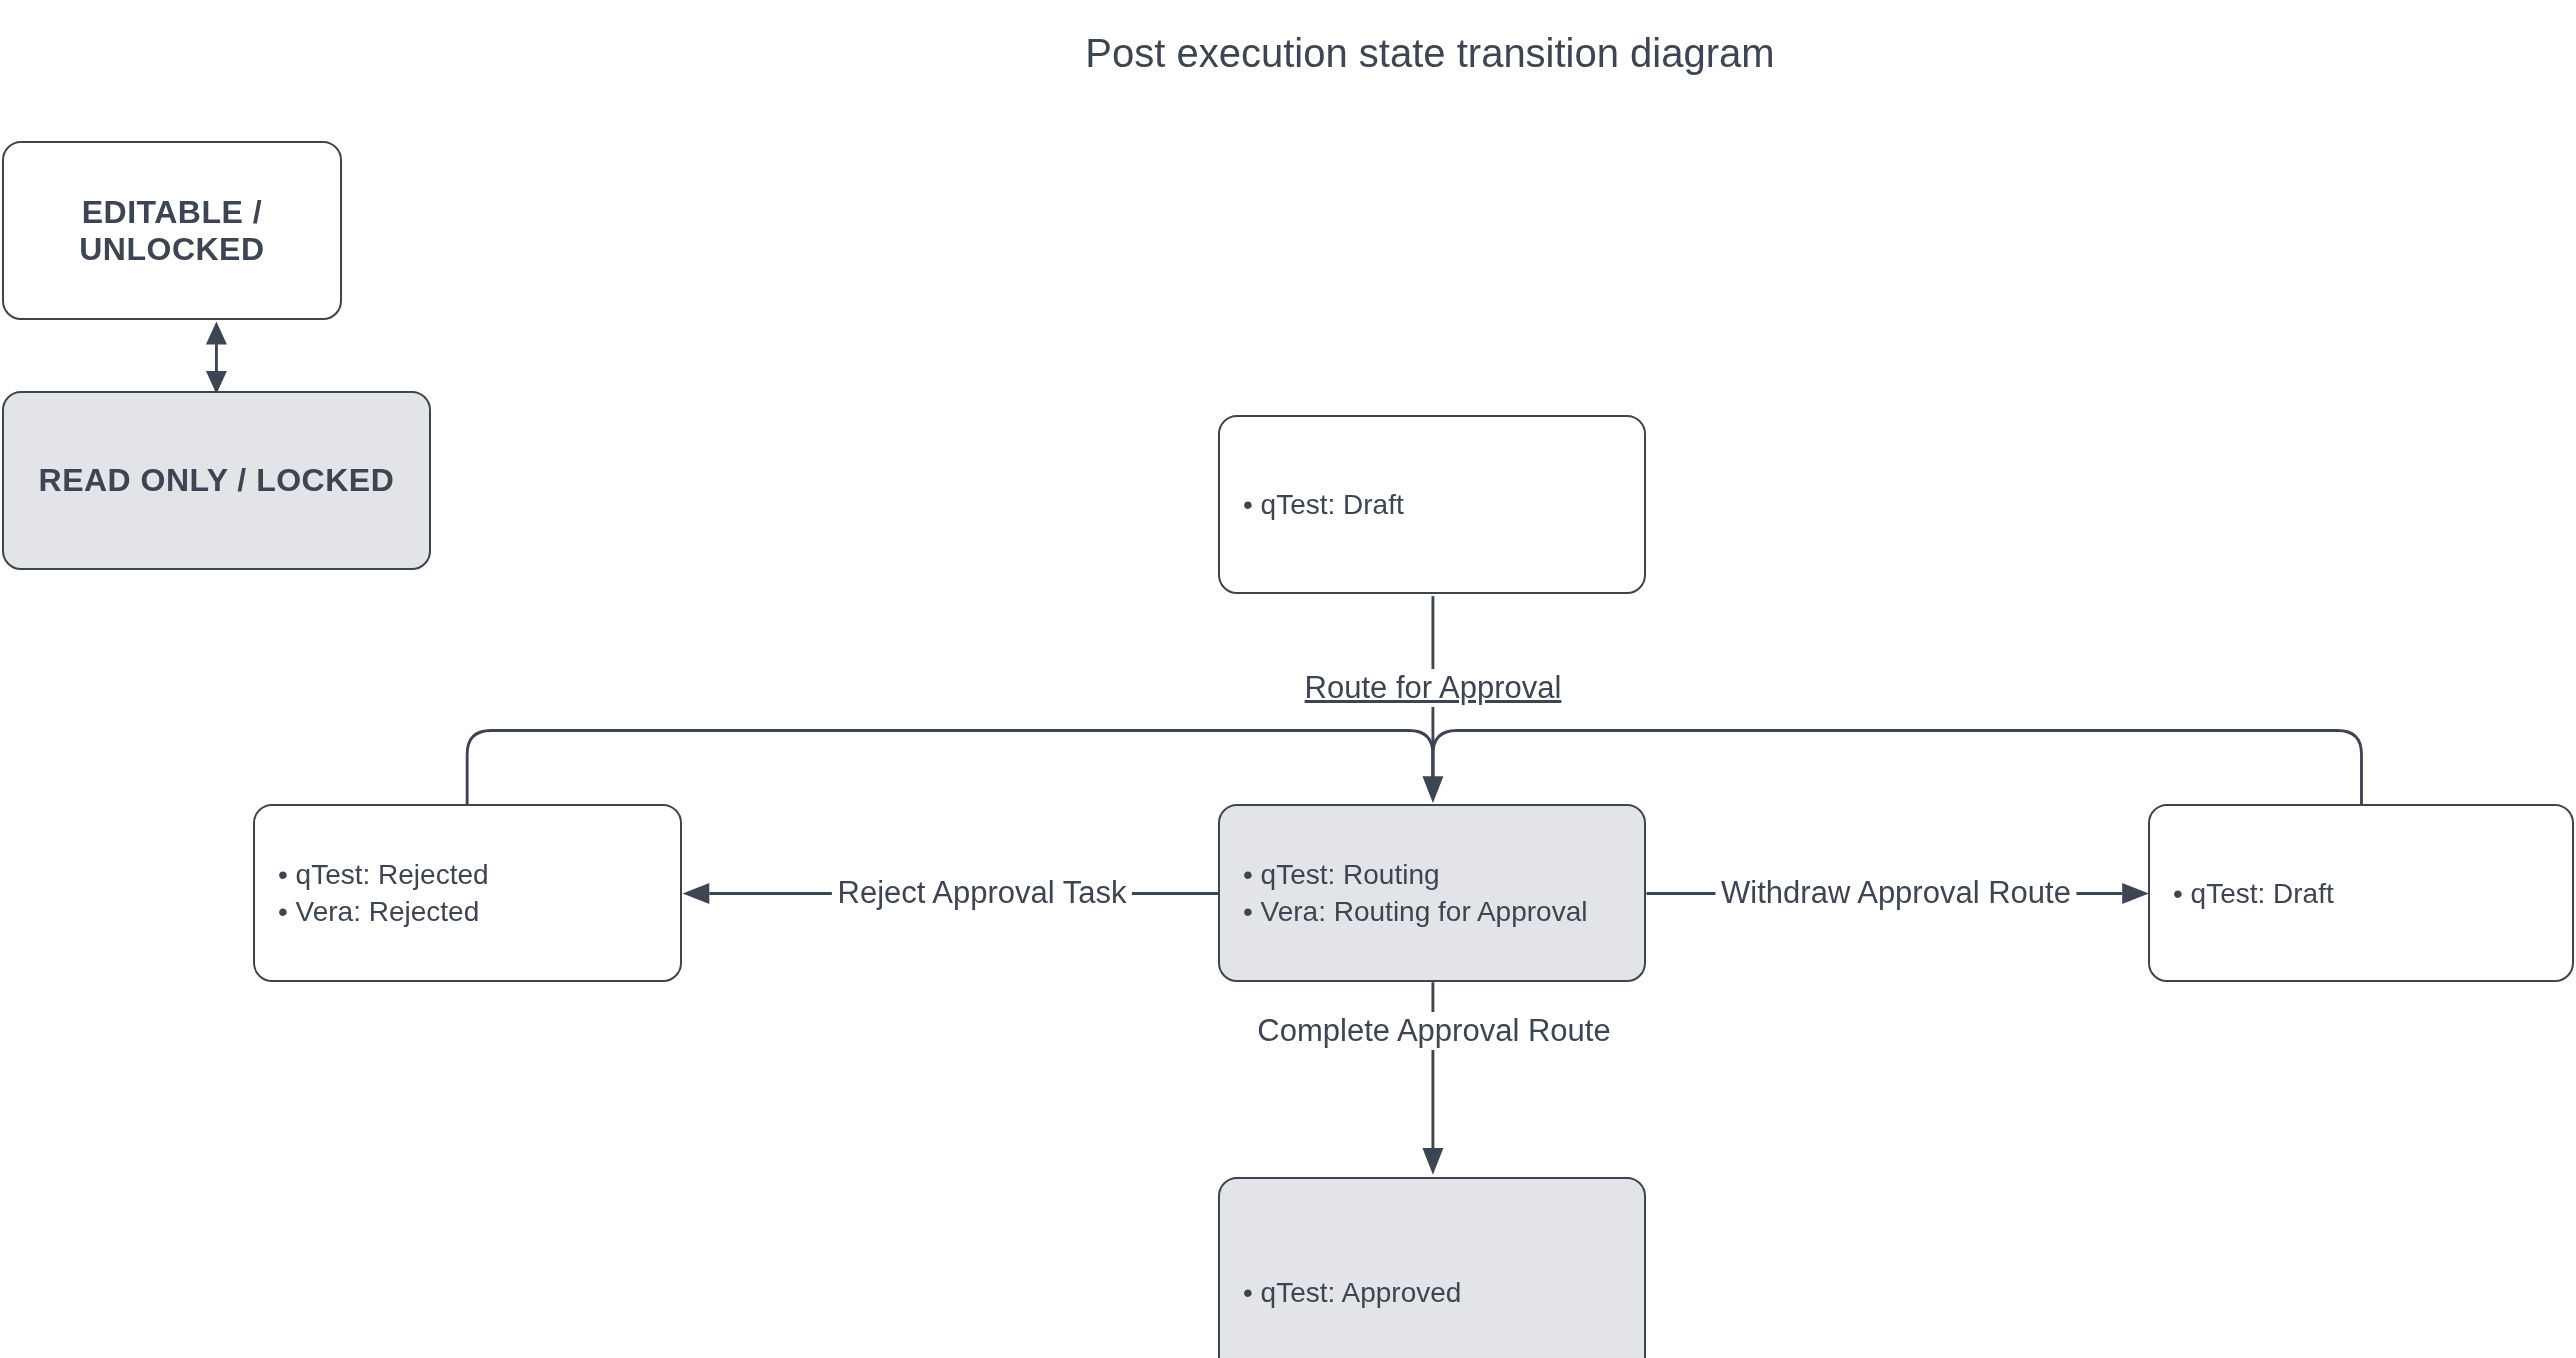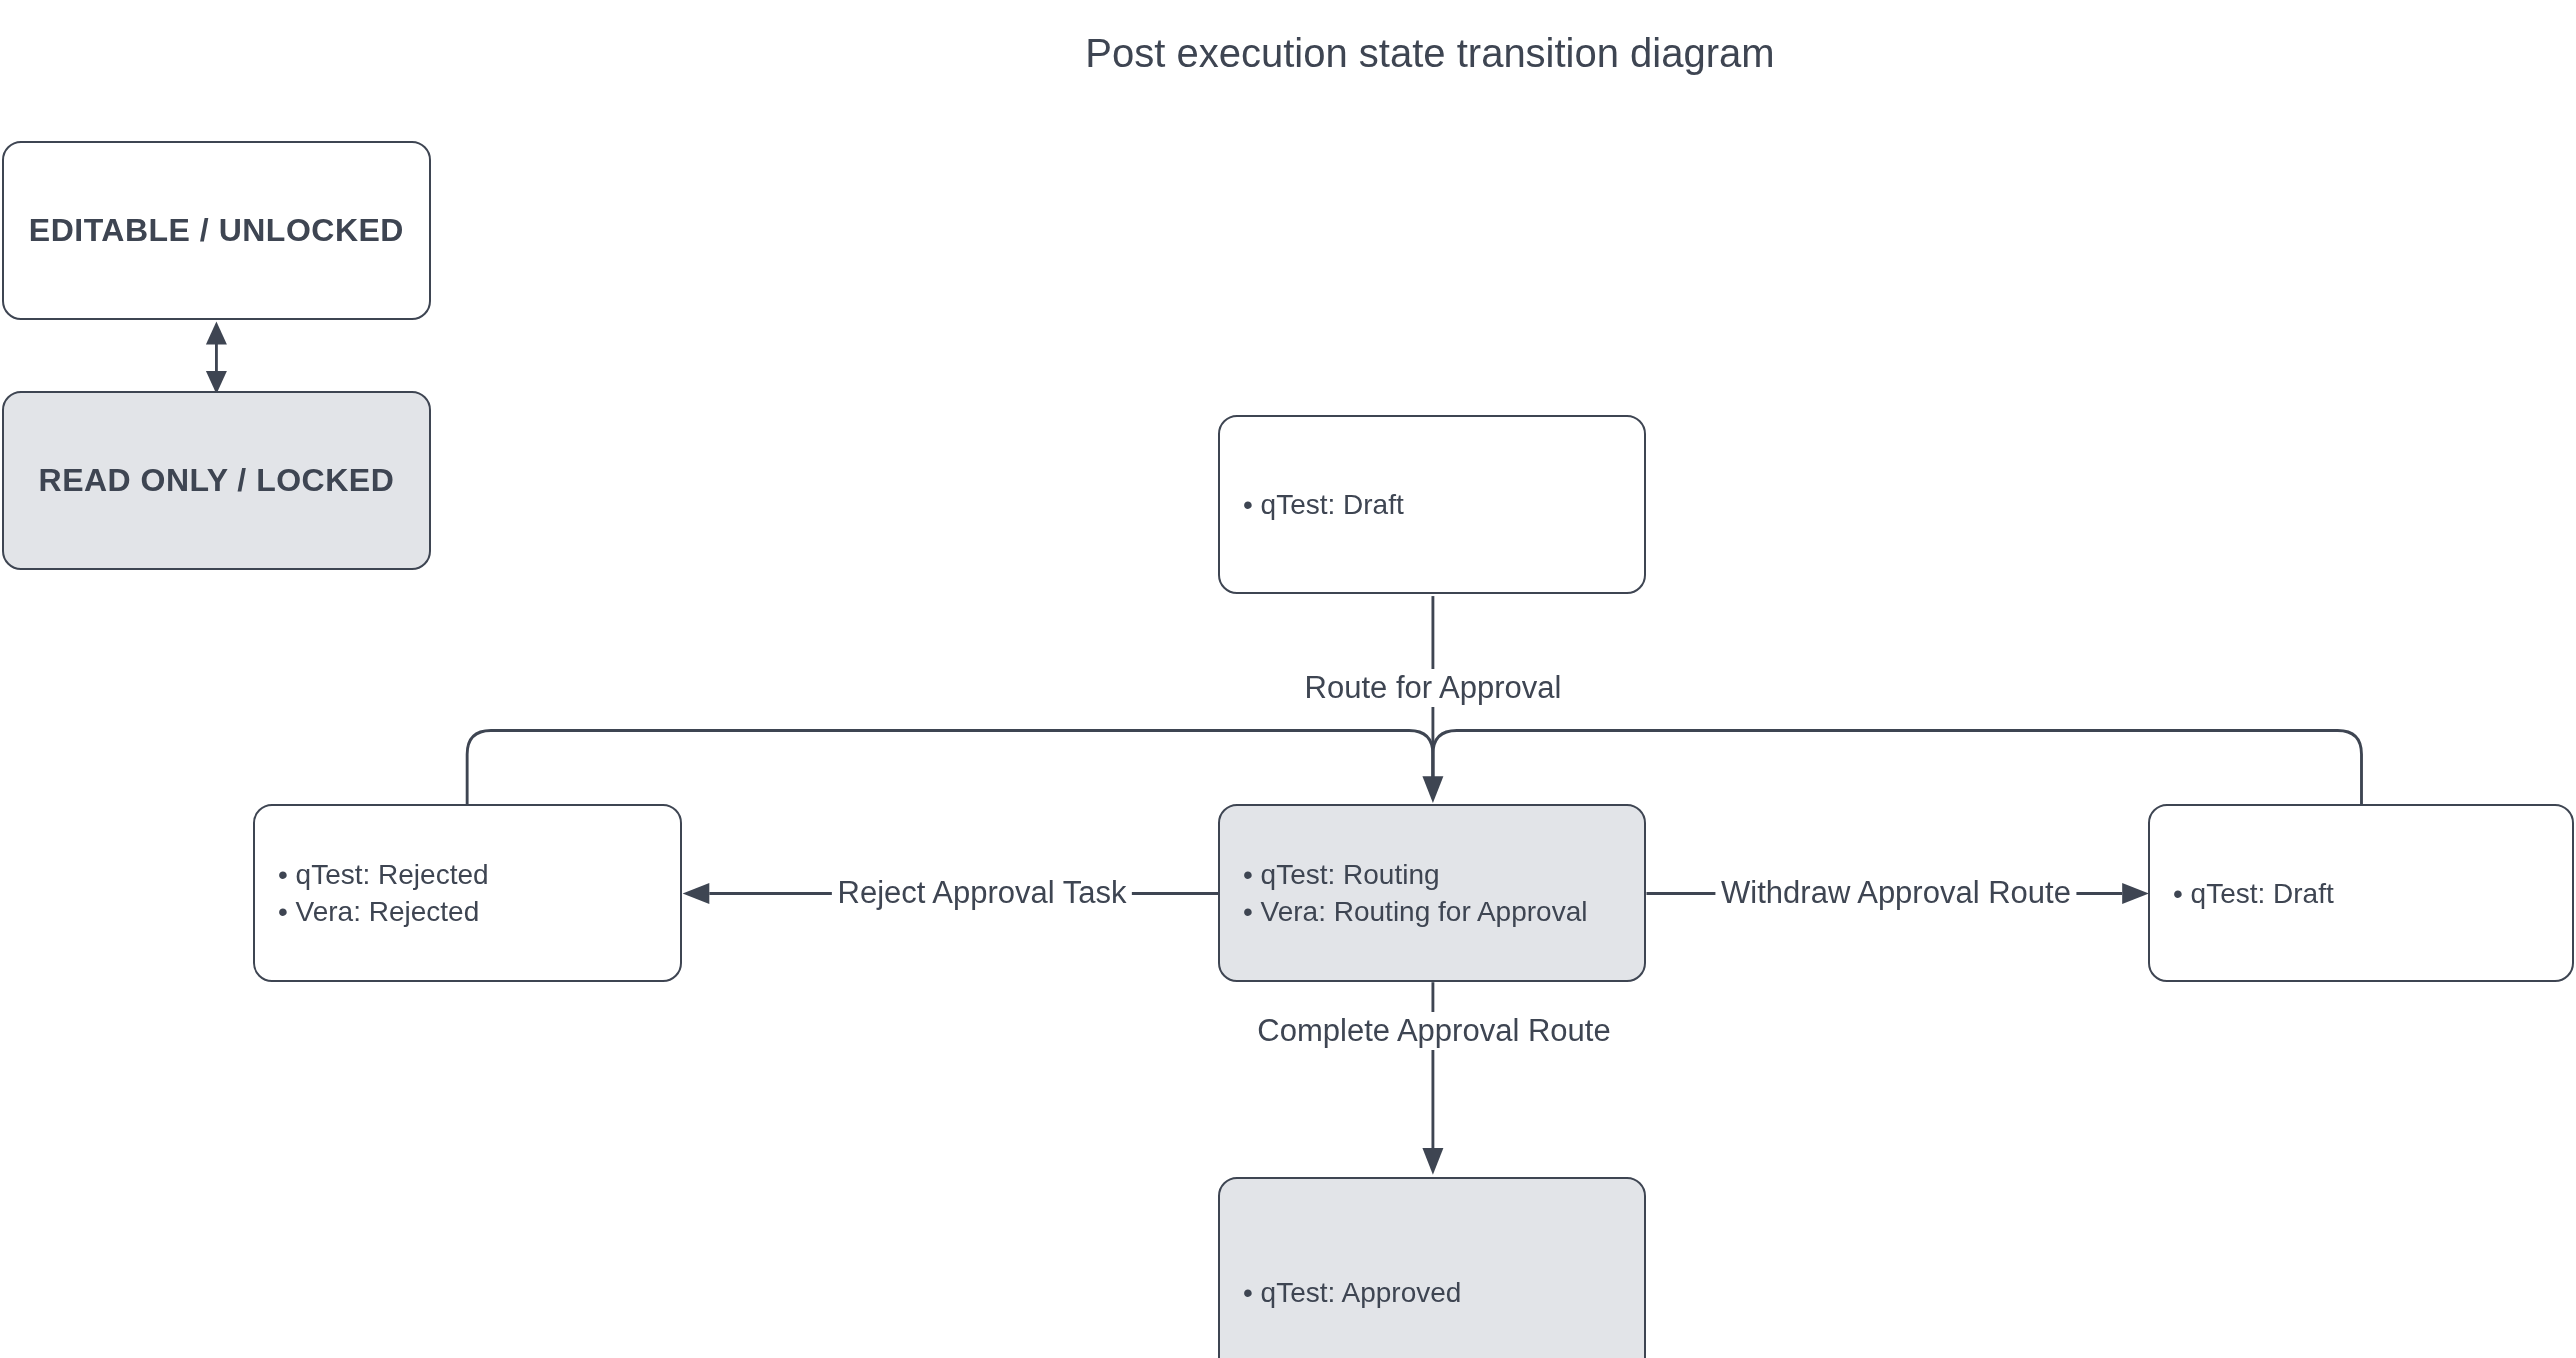--- a/index.html
+++ b/index.html
@@ -67,21 +67,21 @@
     stroke:var(--ink);
     stroke-width:3;
     fill:none;
   }
   .arrowhead{
     fill:var(--ink);
     stroke:none;
   }
 
   
-  .pos-editable {left:1.9px;   top:141px;  width:429px; height:179px;}
+  .pos-editable {left:1.9px;   top:141px;  width:340px; height:179px;}
   .pos-readonly {left:1.9px;   top:391px;  width:429px; height:179px;}
   .pos-draft    {left:1218px;top:415px;  width:428px; height:179px;}
   .pos-routing  {left:1218px;top:804px;  width:428px; height:178px;}
   .pos-rejected {left:253px; top:804px;  width:429px; height:178px;}
   .pos-cancelled{left:2148px;top:804px;  width:426px; height:178px;}
   .pos-approved {left:1218px;top:1177px; width:428px; height:231px;}
 </style>
 </head>
 <body>
 
@@ -134,19 +134,19 @@
   </div>
 
   <div class="box state-box pos-cancelled">
     <div class="state-line">• qTest: Draft</div>
   </div>
 
   <div class="box state-box gray pos-approved">
     <div class="state-line">• qTest: Approved</div>
   </div>
 
-  <div class="edge-label" style="left:1433px;top:688px;">Route for Approval</div>
+  <div class="edge-label" style="left:1433px;top:688px;text-decoration:underline;">Route for Approval</div>
   <div class="edge-label" style="left:982px;top:893px;">Reject Approval Task</div>
   <div class="edge-label" style="left:1896px;top:893px;">Withdraw Approval Route</div>
   <div class="edge-label" style="left:1434px;top:1031px;">Complete Approval Route</div>
 
 </div>
 
 
 </body></html>

